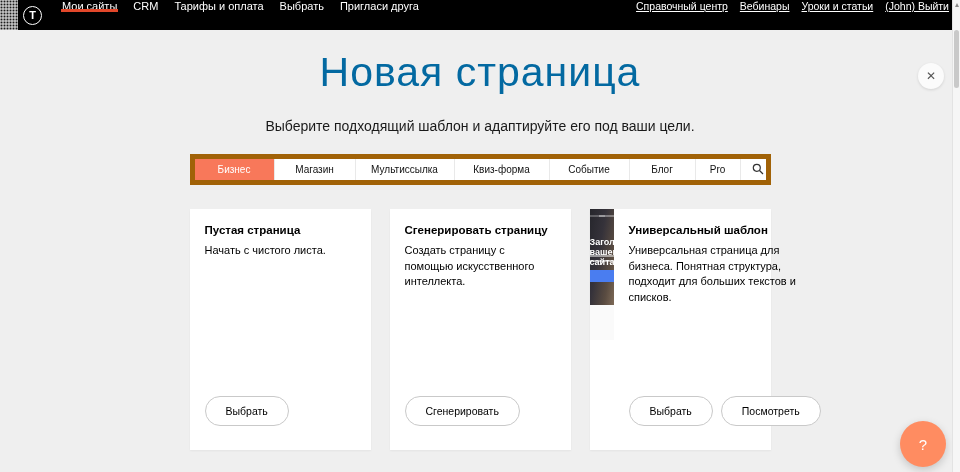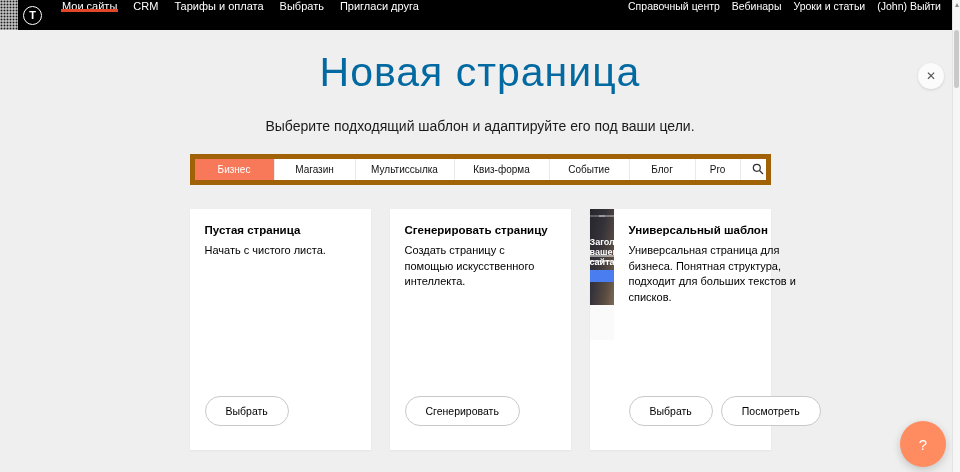--- a/index.html
+++ b/index.html
@@ -12,21 +12,21 @@
   .topbar { height: 30px; background: var(--topbar, #000); display: flex; align-items: stretch; color: #fff; }
   .edge-pattern { width: 18px; height: 30px; flex: none;
     background-color: #b9b9b9;
     background-image: radial-gradient(#1b1b1b 0.9px, transparent 1.05px);
     background-size: 3px 3px; }
   .logo { width: 19px; height: 19px; border: 1.5px solid #fff; border-radius: 50%;
     display: flex; align-items: center; justify-content: center;
     font-size: 11px; font-weight: bold; margin: auto 0 auto 5px; flex: none; cursor: pointer; }
   .nav { display: flex; align-items: flex-start; }
   .nav-left { margin-left: 12px; }
-  .nav-right { margin-left: auto; margin-right: 13px; }
+  .nav-right { margin-left: auto; margin-right: 5px; text-decoration: underline; }
   .nav-item { display: flex; align-items: center; padding: 0 8px; font-size: 11px; color: #fff;
     cursor: pointer; position: relative; white-space: nowrap; text-decoration: none; }
   .nav-right .nav-item { font-size: 10.5px; padding: 0 6px; }
   .nav-item.active::after { content: ""; position: absolute; left: 7px; right: 7px; bottom: 0;
     height: 3px; background: var(--underline, #e2472a); }
 
   
   .content { position: relative; }
   .close-btn { position: absolute; top: 14px; right: 16px; width: 26px; height: 26px; border-radius: 50%;
     border: none; background: #fbfbfb; color: #555; font-size: 12px; line-height: 1;

